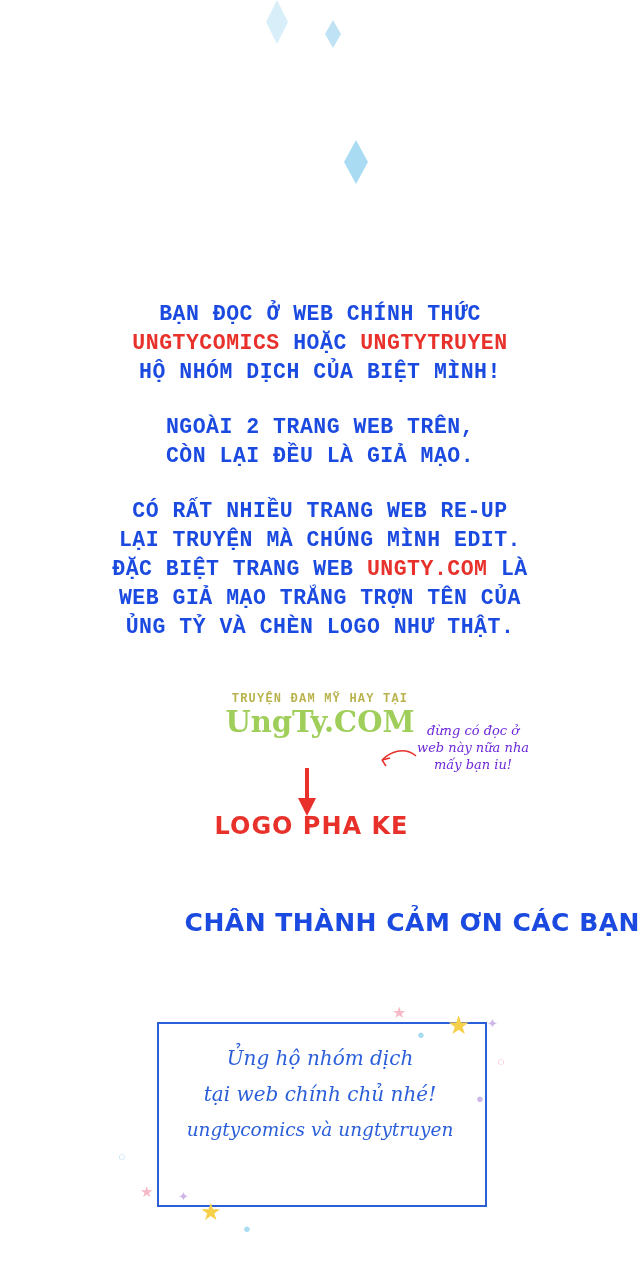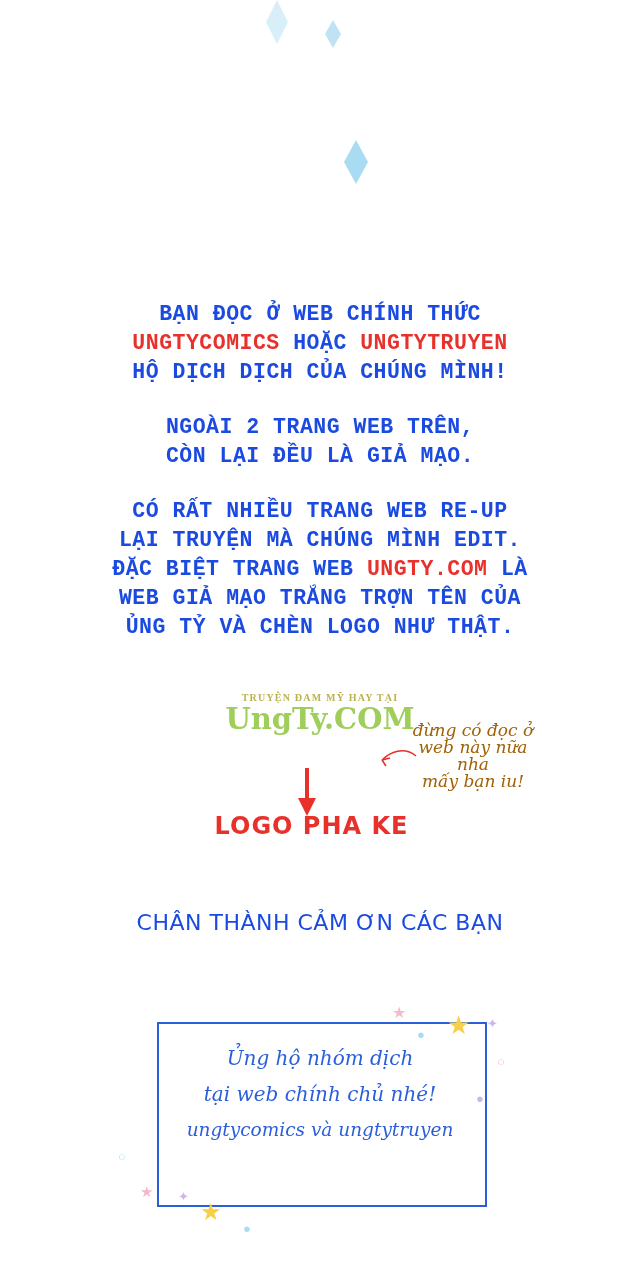--- a/index.html
+++ b/index.html
@@ -38,22 +38,22 @@
   .block:last-child { margin-bottom: 0; }
 
   
   .fake-logo-wrap {
     position: absolute;
     left: 0; right: 0;
     top: 692px;
     text-align: center;
   }
   .fake-logo-top {
-    font-family: Liberation Serif, serif;
-    font-size: 10px;
+    font-family: Liberation Mono, monospace;
+    font-size: 12px;
     letter-spacing: 1.2px;
     color: #b9b34e;
     font-weight: 700;
   }
   .fake-logo-main {
     font-family: "DejaVu Serif", serif;
     font-size: 29px;
     color: #9fce5a;
     font-weight: 700;
     line-height: 32px;
@@ -61,23 +61,23 @@
   }
 
   
   .hand-note {
     position: absolute;
     left: 408px;
     top: 722px;
     width: 130px;
     font-family: "DejaVu Serif", serif;
     font-style: italic;
-    font-size: 17px;
+    font-size: 13px;
     line-height: 17px;
-    color: #a16207;
+    color: #6d28d9;
     text-align: center;
   }
   .curve-arrow {
     position: absolute;
     left: 378px;
     top: 742px;
     width: 40px;
     height: 30px;
   }
 
@@ -100,25 +100,25 @@
     font-size: 24px;
     letter-spacing: 1px;
     color: #e8312b;
   }
 
   
   .thanks {
     position: absolute;
     left: 0; right: 0;
     top: 908px;
-    text-align: center;
+    text-align: right;
     font-family: "DejaVu Sans", sans-serif;
-    font-weight: 400;
+    font-weight: 700;
     color: #1b4ae0;
-    font-size: 22px;
+    font-size: 25px;
     line-height: 30px;
     letter-spacing: 0.5px;
   }
 
   
   .card {
     position: absolute;
     left: 157px;
     top: 1022px;
     width: 330px;
@@ -165,21 +165,21 @@
 <div class="diamond" style="left:344px;top:140px;border-left:12px solid transparent;border-right:12px solid transparent;border-bottom:22px solid #a9dcf2;"></div>
 <div class="diamond" style="left:344px;top:162px;border-left:12px solid transparent;border-right:12px solid transparent;border-top:22px solid #a9dcf2;"></div>
 
 <div class="notice">
 
   <div class="block">
     <div>BẠN ĐỌC Ở WEB CHÍNH THỨC</div>
     <div>
       <span class="red">UNGTYCOMICS</span><span> HOẶC </span><span class="red">UNGTYTRUYEN</span>
     </div>
-    <div>HỘ DỊCH DỊCH CỦA CHÚNG MÌNH!</div>
+    <div>HỘ NHÓM DỊCH CỦA BIỆT MÌNH!</div>
   </div>
 
   <div class="block">
     <div>NGOÀI 2 TRANG WEB TRÊN,</div>
     <div>CÒN LẠI ĐỀU LÀ GIẢ MẠO.</div>
   </div>
 
   <div class="block">
     <div>CÓ RẤT NHIỀU TRANG WEB RE-UP</div>
     <div>LẠI TRUYỆN MÀ CHÚNG MÌNH EDIT.</div>

